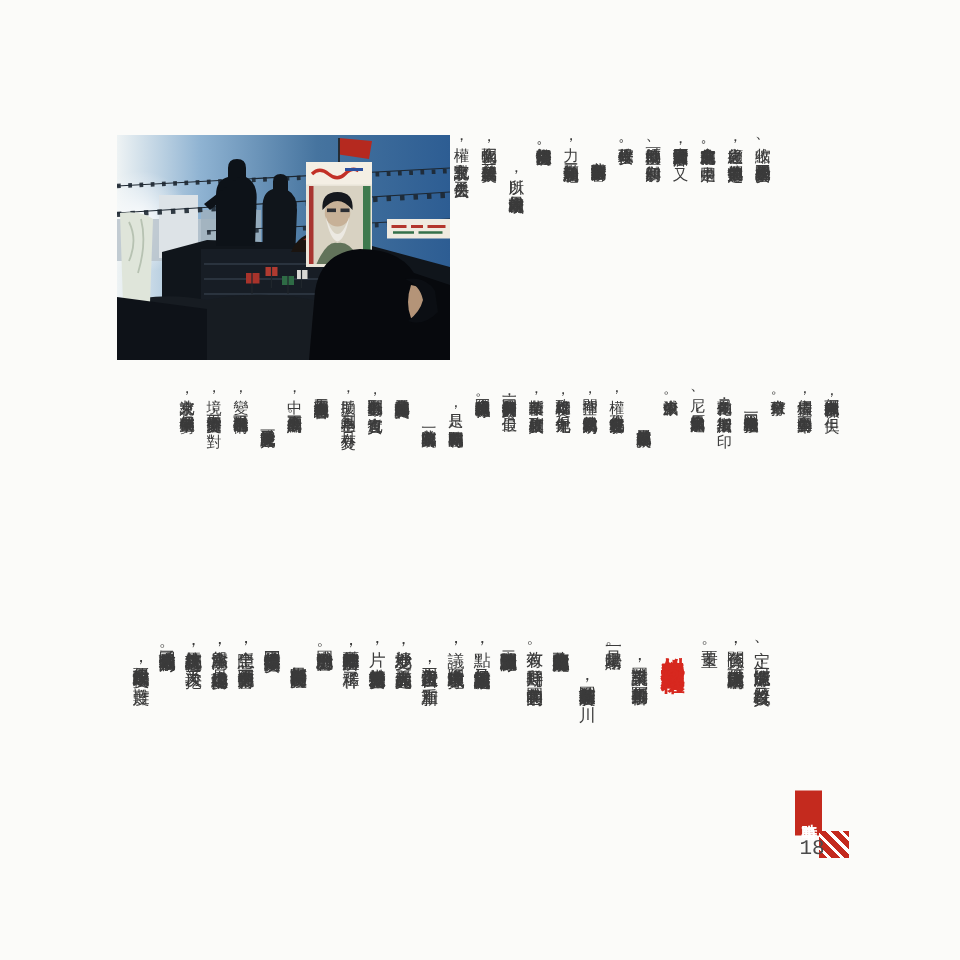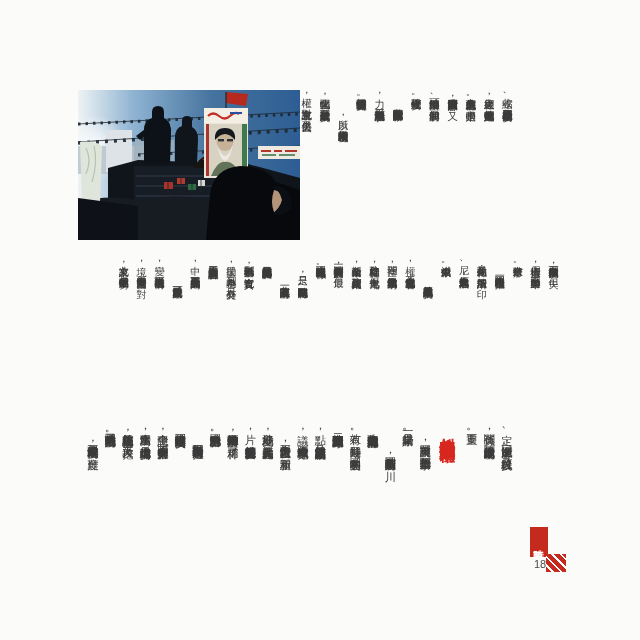--- a/index.html
+++ b/index.html
@@ -32,21 +32,21 @@
   .tab-label{
     writing-mode:vertical-rl;color:#ffffff;font-size:10.5px;line-height:18px;
     font-family:"Liberation Sans","DejaVu Sans",sans-serif;font-weight:bold;letter-spacing:1px;
   }
   .tab-stripes{
     position:absolute;left:546px;top:554px;width:20px;height:18px;background:var(--tab,#c42a1e);
     background-image:repeating-linear-gradient(45deg,rgba(255,255,255,0) 0 4px,#ffffff 4px 6px);
   }
   .page-number{
     position:absolute;left:533px;top:558px;width:14px;text-align:center;
-    font-size:11px;color:#4a4a4a;font-family:Liberation Sans, sans-serif;
+    font-size:14px;color:#4a4a4a;font-family:Liberation Mono, monospace;
   }
 </style>
 </head>
 <body>
 
 <div class="page">
 
   <div class="photo">
     <svg viewBox="0 0 222 150" preserveAspectRatio="none">
       <defs>

